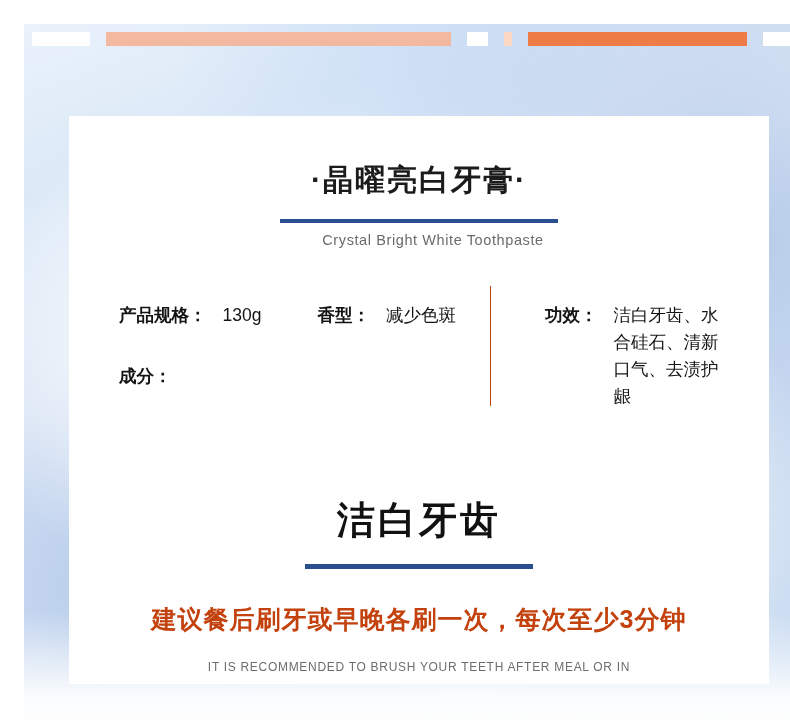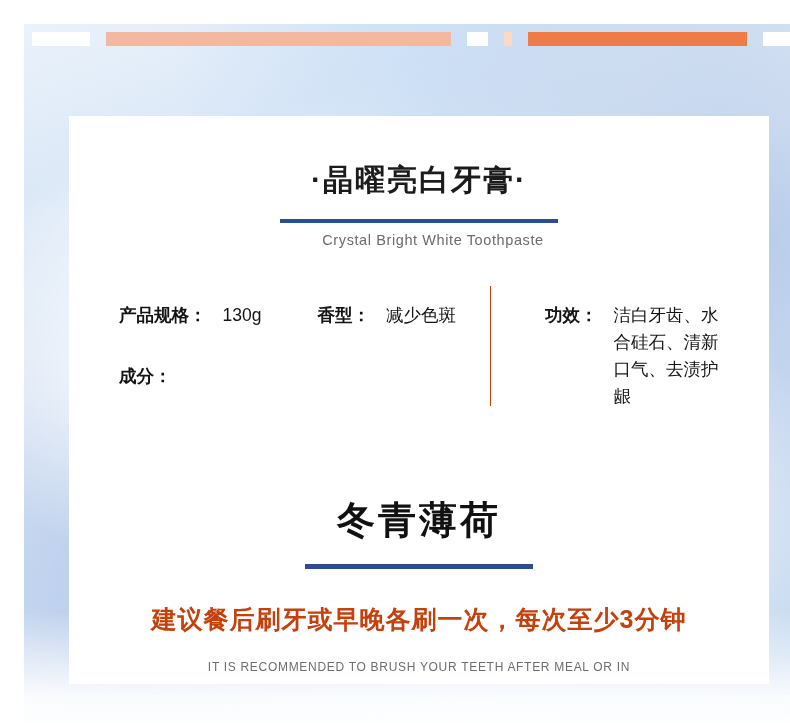--- a/index.html
+++ b/index.html
@@ -224,21 +224,21 @@
     <div class="specs-right">
       <div class="row efficacy">
         <span class="lbl">功效：</span>
         <span class="val">洁白牙齿、水合硅石、清新口气、去渍护龈</span>
       </div>
     </div>
 
   </div>
 
   <div class="usage">
-    <div class="usage-title">冬青薄荷</div>
+    <div class="usage-title">洁白牙齿</div>
     <div class="usage-underline"></div>
     <div class="usage-cn">建议餐后刷牙或早晚各刷一次，每次至少3分钟</div>
     <div class="usage-en">
       <div>IT IS RECOMMENDED TO BRUSH YOUR TEETH AFTER MEAL OR IN</div>
     </div>
   </div>
 
 </div>
 
 </body></html>

